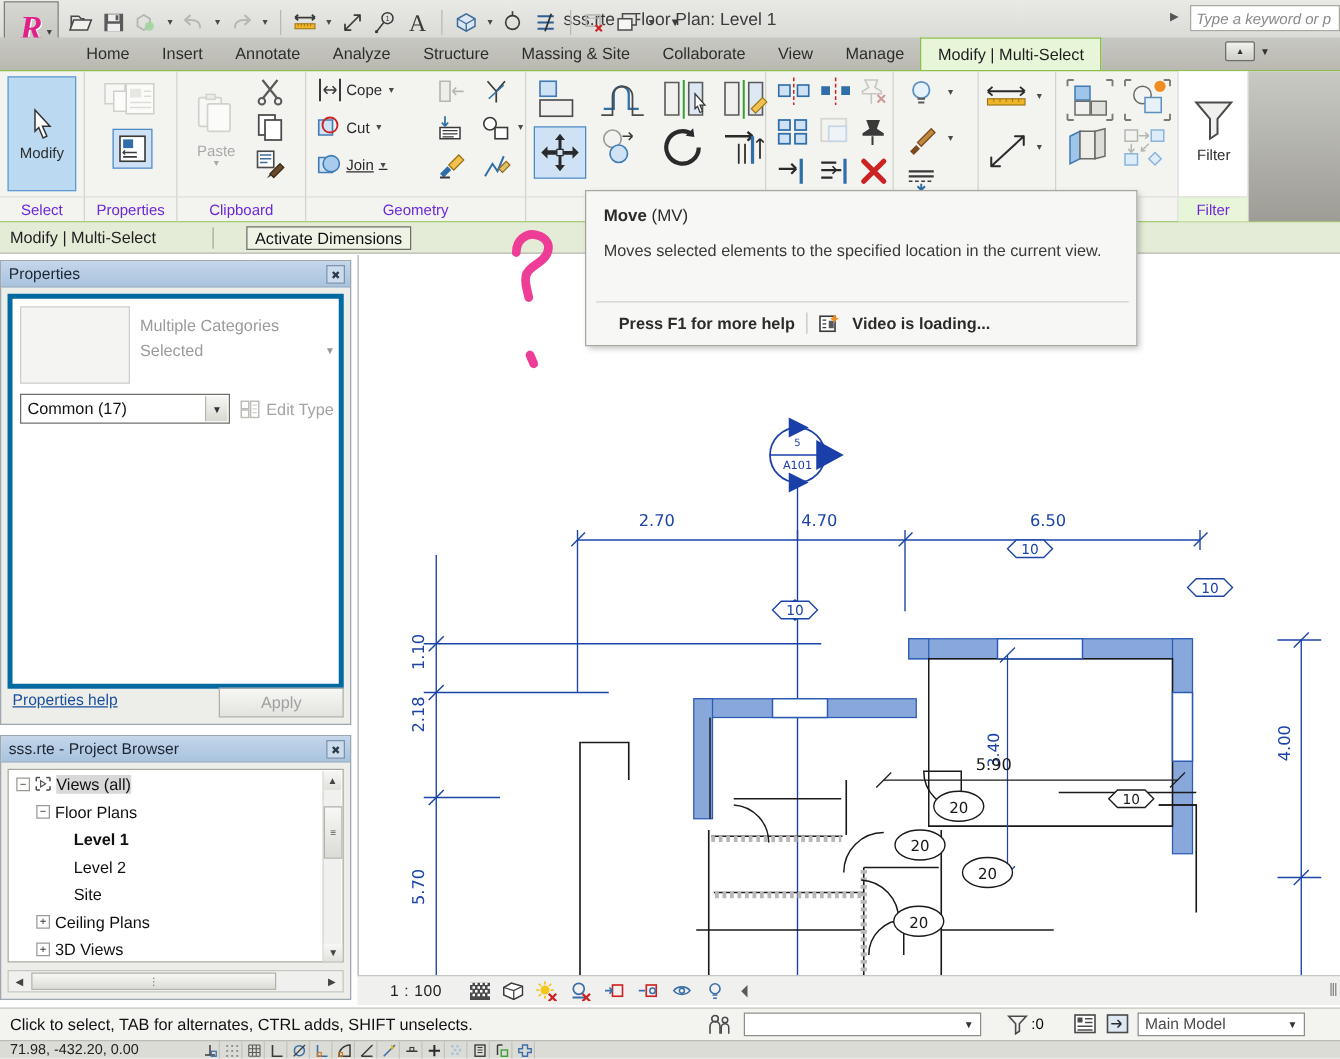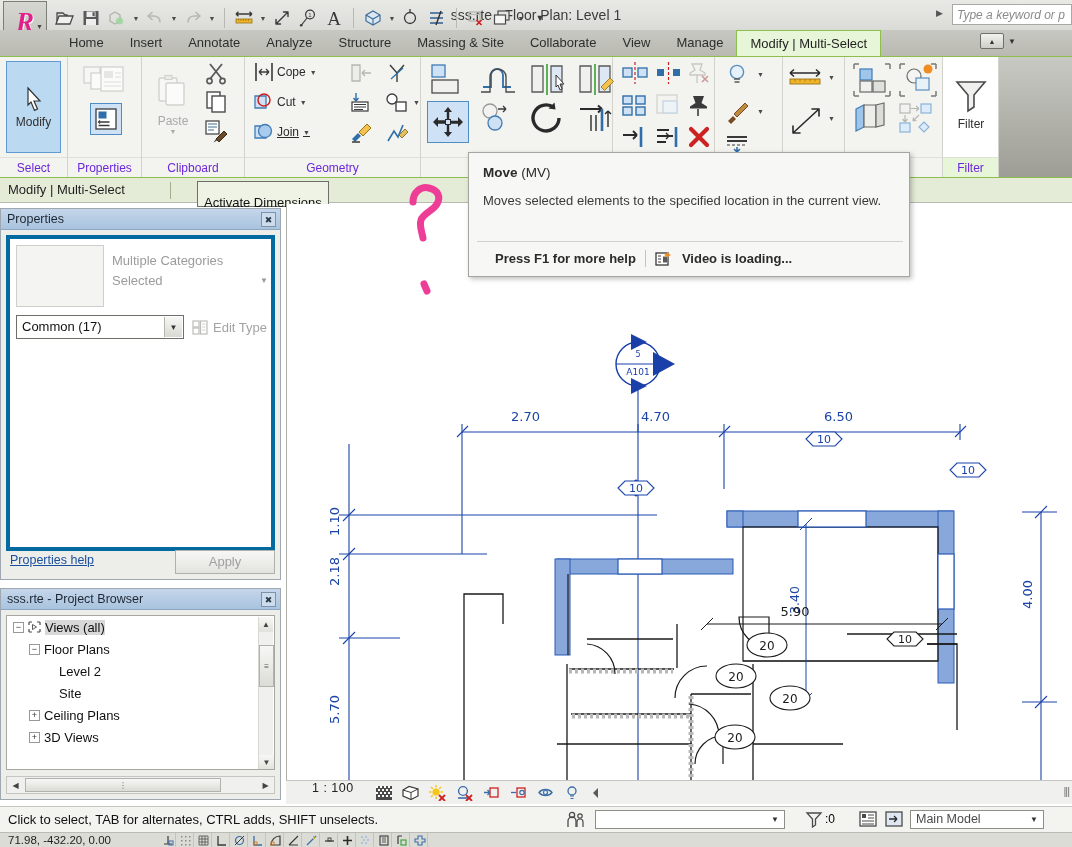--- a/index.html
+++ b/index.html
@@ -129,21 +129,21 @@
   .tt-divider { width: 1px; height: 17px; background: #c4c4be; }
 
   
   .optbar {
     position: absolute; left: 0; top: 178px; width: 1072px; height: 25px;
     background: #e4ecd8; border-bottom: 1px solid #b9b9b3;
   }
   .optbar .ctx { position: absolute; left: 8px; top: 4px; font-size: 13px; color: #1f1f1f; }
   .optbar .vsep { position: absolute; left: 170px; top: 4px; width: 1px; height: 17px; background: #9fae8c; }
   .optbar .actbtn {
-    position: absolute; left: 197px; top: 3px; height: 19px; padding: 12px 6px;
+    position: absolute; left: 197px; top: 3px; height: 19px; padding: 0 6px;
     background: #eef3e6; border: 1px solid #6f6f6a; font-size: 13px; color: #111; line-height: 17px;
   }
 
   
   .props-pane {
     position: absolute; left: 0; top: 208px; width: 281px; height: 372px;
     background: #ededea; border: 1px solid #9fa7b0;
   }
   .pane-head {
     height: 21px; background: linear-gradient(#c4d6ea,#a9c3de);
@@ -220,21 +220,21 @@
     overflow: hidden;
   }
   .canvas svg { position: absolute; left: 0; top: 0; }
 
   .scribble { position: absolute; left: 395px; top: 180px; width: 70px; height: 120px; z-index: 40; pointer-events: none; }
 
   
   .vcb {
     position: absolute; left: 286px; top: 780px; width: 786px; height: 24px;
     background: #f0f0ee; border-top: 1px solid #c6c6c0;
-    display: flex; 
+    display: flex; align-items: center;
   }
   .vcb .scale { margin-left: 26px; font-size: 12.5px; color: #222; letter-spacing: .5px; }
   .vcb .icons { margin-left: 22px; display: flex; align-items: center; gap: 10px; }
   .vcb .rightgrip { position: absolute; right: 3px; top: 4px; font-size: 11px; color: #777; letter-spacing:-1px;}
 
   
   .statusbar {
     position: absolute; left: 0; top: 806px; width: 1072px; height: 26px;
     background: #f3f3f0; border-top: 1px solid #c6c6c0;
   }
@@ -875,20 +875,24 @@
               <path d="M1 1h3M1 1v3M12 1H9M12 1v3M1 11h3M1 11V8M12 11H9M12 11V8" stroke="#4a4a4a" stroke-width="1.2" fill="none"></path>
               <path d="M4.5 3.5l4 2.5-4 2.5z" fill="none" stroke="#4a4a4a" stroke-width=".9"></path>
             </svg>
         </span>
         <span class="lbl">Views (all)</span>
       </div>
       <div class="tnode">
         <span class="spacer" style="width:22px;"></span>
         <span class="exp">−</span>
         <span class="lbl">Floor Plans</span>
+      </div>
+      <div class="tnode">
+        <span class="spacer" style="width:52px;"></span>
+        <span class="lbl" style="font-weight:bold;">Level 1</span>
       </div>
       <div class="tnode">
         <span class="spacer" style="width:52px;"></span>
         <span class="lbl">Level 2</span>
       </div>
       <div class="tnode">
         <span class="spacer" style="width:52px;"></span>
         <span class="lbl">Site</span>
       </div>
       <div class="tnode">

